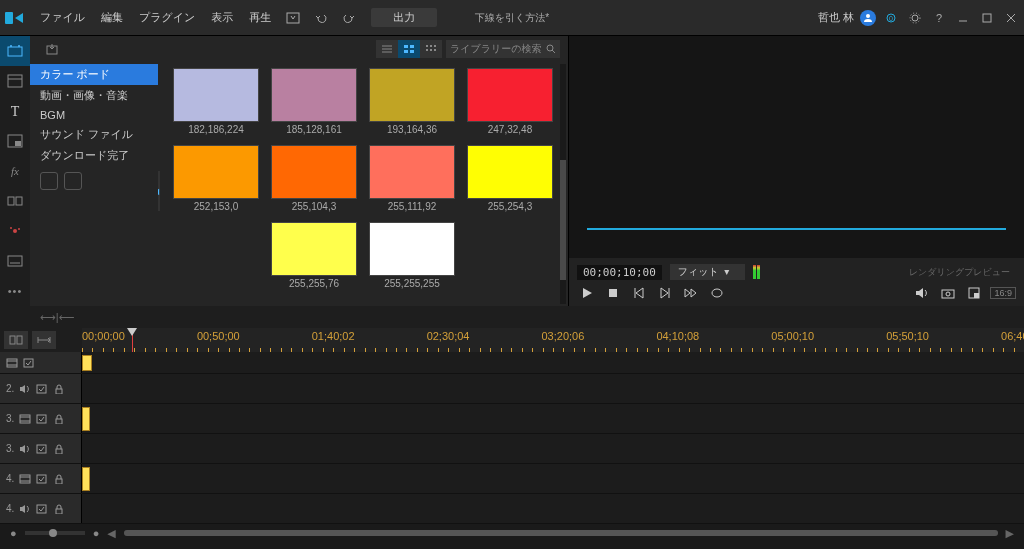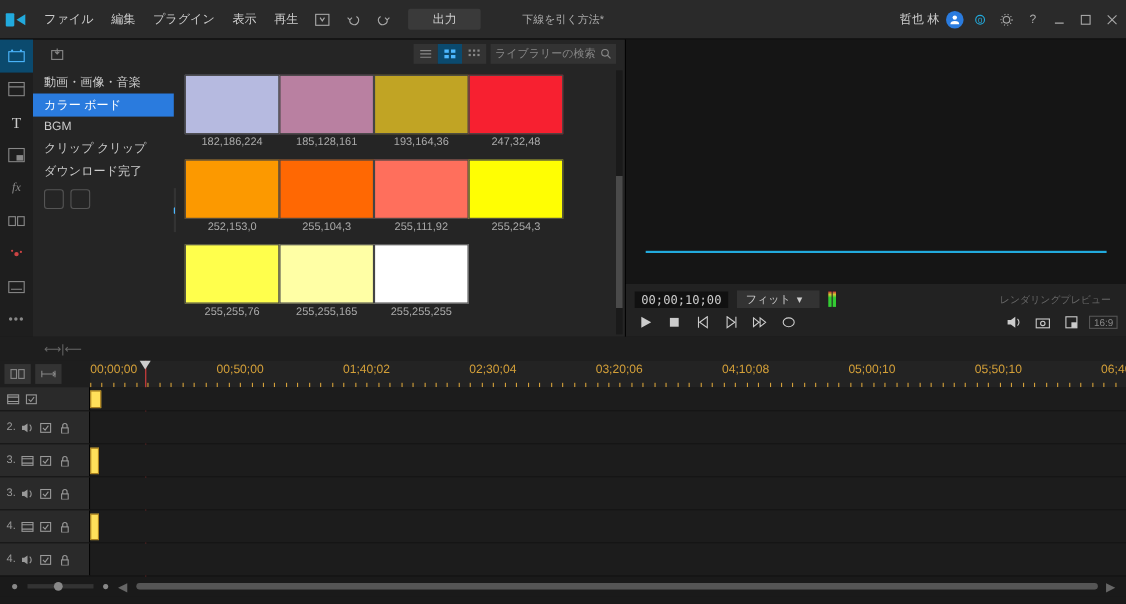--- a/index.html
+++ b/index.html
@@ -29,21 +29,21 @@
 .search-box .mag { margin-left: auto; }
 
 .lib-tree { width: 128px; padding-top: 28px; }
 .tree-item { padding: 3px 10px; font-size: 11px; cursor: pointer; white-space: nowrap; }
 .tree-item.selected { background: #2a7bde; color: #fff; }
 .tree-tags { padding: 6px 10px; display: flex; gap: 6px; }
 .tag-icon { width: 18px; height: 18px; border: 1px solid #555; border-radius: 3px; }
 
 .lib-grid { flex: 1; padding-top: 28px; overflow-y: auto; position: relative; }
 .lib-divider { position: absolute; left: -6px; top: 50%; width: 8px; height: 40px; background: #333; display: flex; align-items: center; justify-content: center; color: #4db8ff; font-size: 8px; cursor: pointer; }
-.swatch-row { display: flex; padding: 4px 10px 0 10px; }
+.swatch-row { display: flex; gap: 12px; padding: 4px 10px 0 10px; justify-content: center; }
 .swatch { width: 86px; }
 .swatch-color { width: 86px; height: 54px; border: 1px solid #444; cursor: pointer; }
 .swatch-label { text-align: center; font-size: 10px; padding: 2px 0 6px 0; color: #aaa; }
 .lib-scroll { position: absolute; right: 2px; top: 28px; bottom: 2px; width: 6px; background: #1a1a1a; }
 .lib-scroll-thumb { width: 6px; background: #4a4a4a; position: absolute; }
 
 .preview-panel { flex: 1; background: #1a1a1a; display: flex; flex-direction: column; border-left: 1px solid #000; }
 .preview-viewport { flex: 1; background: #151515; position: relative; }
 .preview-line { position: absolute; bottom: 28px; left: 18px; right: 18px; height: 2px; background: #2ad; }
 .preview-controls { height: 48px; background: #222; padding: 4px 8px; }
@@ -254,24 +254,24 @@
             <svg width="10" height="10">
               <circle cx="4" cy="4" r="3" fill="none" stroke="#888"></circle>
               <line x1="6" y1="6" x2="9" y2="9" stroke="#888"></line>
             </svg>
           </span>
       </div>
     </div>
 
     <div class="lib-tree">
       <div id="tree-items">
+          <div class="tree-item selected">カラー ボード</div>
           <div class="tree-item">動画・画像・音楽</div>
-          <div class="tree-item selected">カラー ボード</div>
           <div class="tree-item">BGM</div>
-          <div class="tree-item">クリップ クリップ</div>
+          <div class="tree-item">サウンド ファイル</div>
           <div class="tree-item">ダウンロード完了</div>
         </div>
       <div class="tree-tags">
         <span class="tag-icon"></span>
         <span class="tag-icon"></span>
       </div>
     </div>
 
     <div class="lib-grid">
       <div class="lib-divider">◀</div>
@@ -309,24 +309,20 @@
             </div>
             <div class="swatch">
               <div class="swatch-color" style="background:#fffe03"></div>
               <div class="swatch-label">255,254,3</div>
             </div>
           </div>
           <div class="swatch-row">
             <div class="swatch">
               <div class="swatch-color" style="background:#ffff4c"></div>
               <div class="swatch-label">255,255,76</div>
-            </div>
-            <div class="swatch">
-              <div class="swatch-color" style="background:#ffffa5"></div>
-              <div class="swatch-label">255,255,165</div>
             </div>
             <div class="swatch">
               <div class="swatch-color" style="background:#ffffff"></div>
               <div class="swatch-label">255,255,255</div>
             </div>
           </div>
         </div>
       <div class="lib-scroll">
         <div class="lib-scroll-thumb" style="top:40%;height:50%"></div>
       </div>

